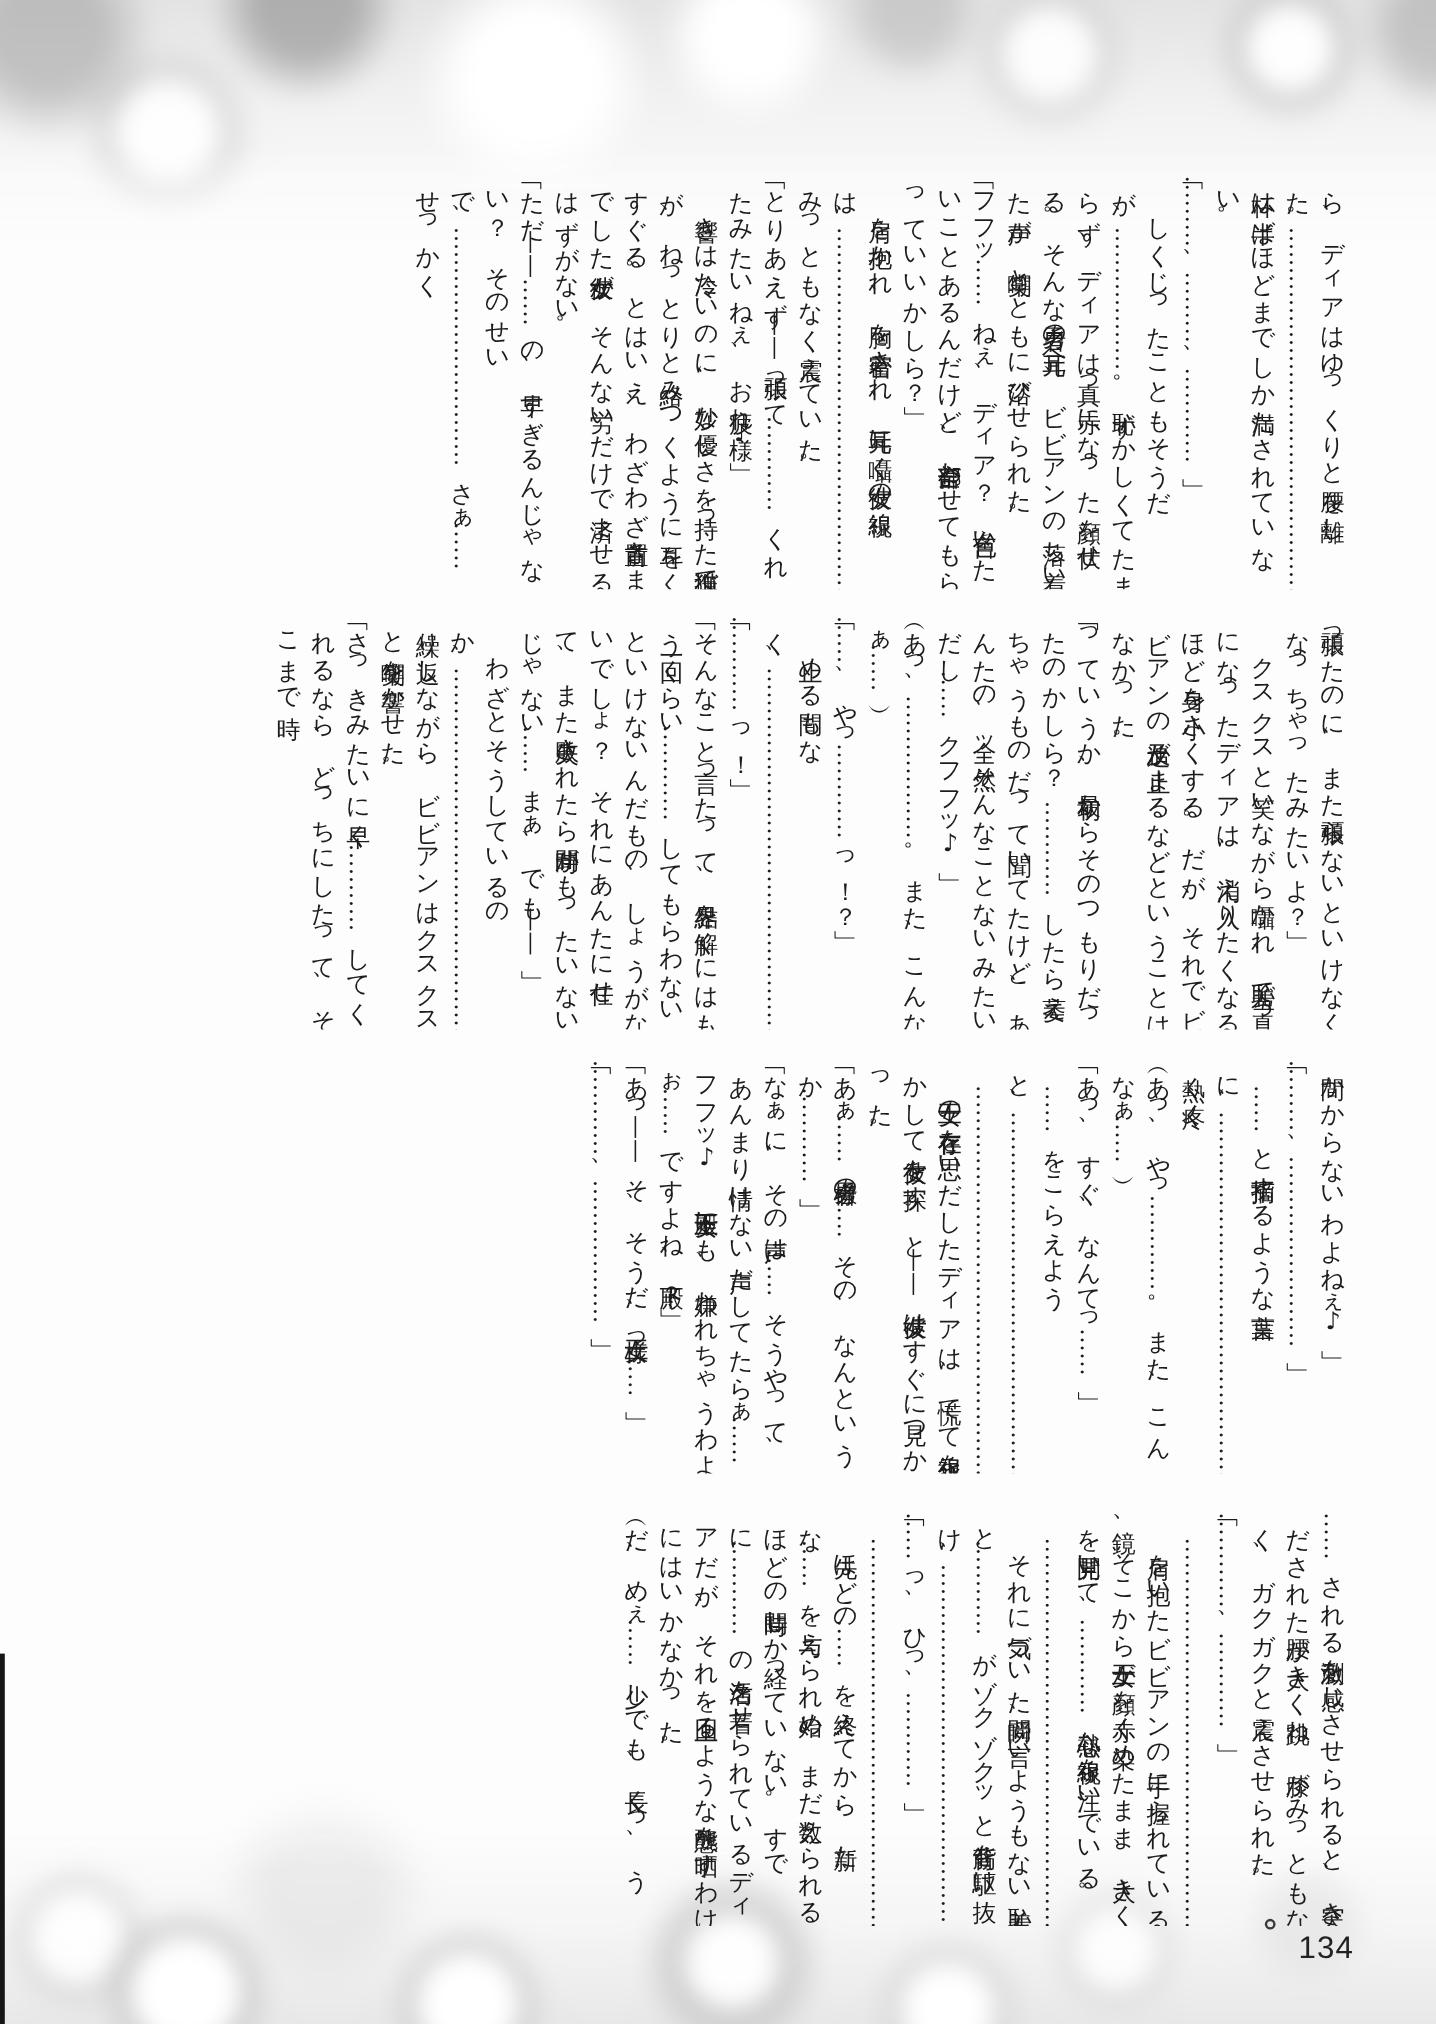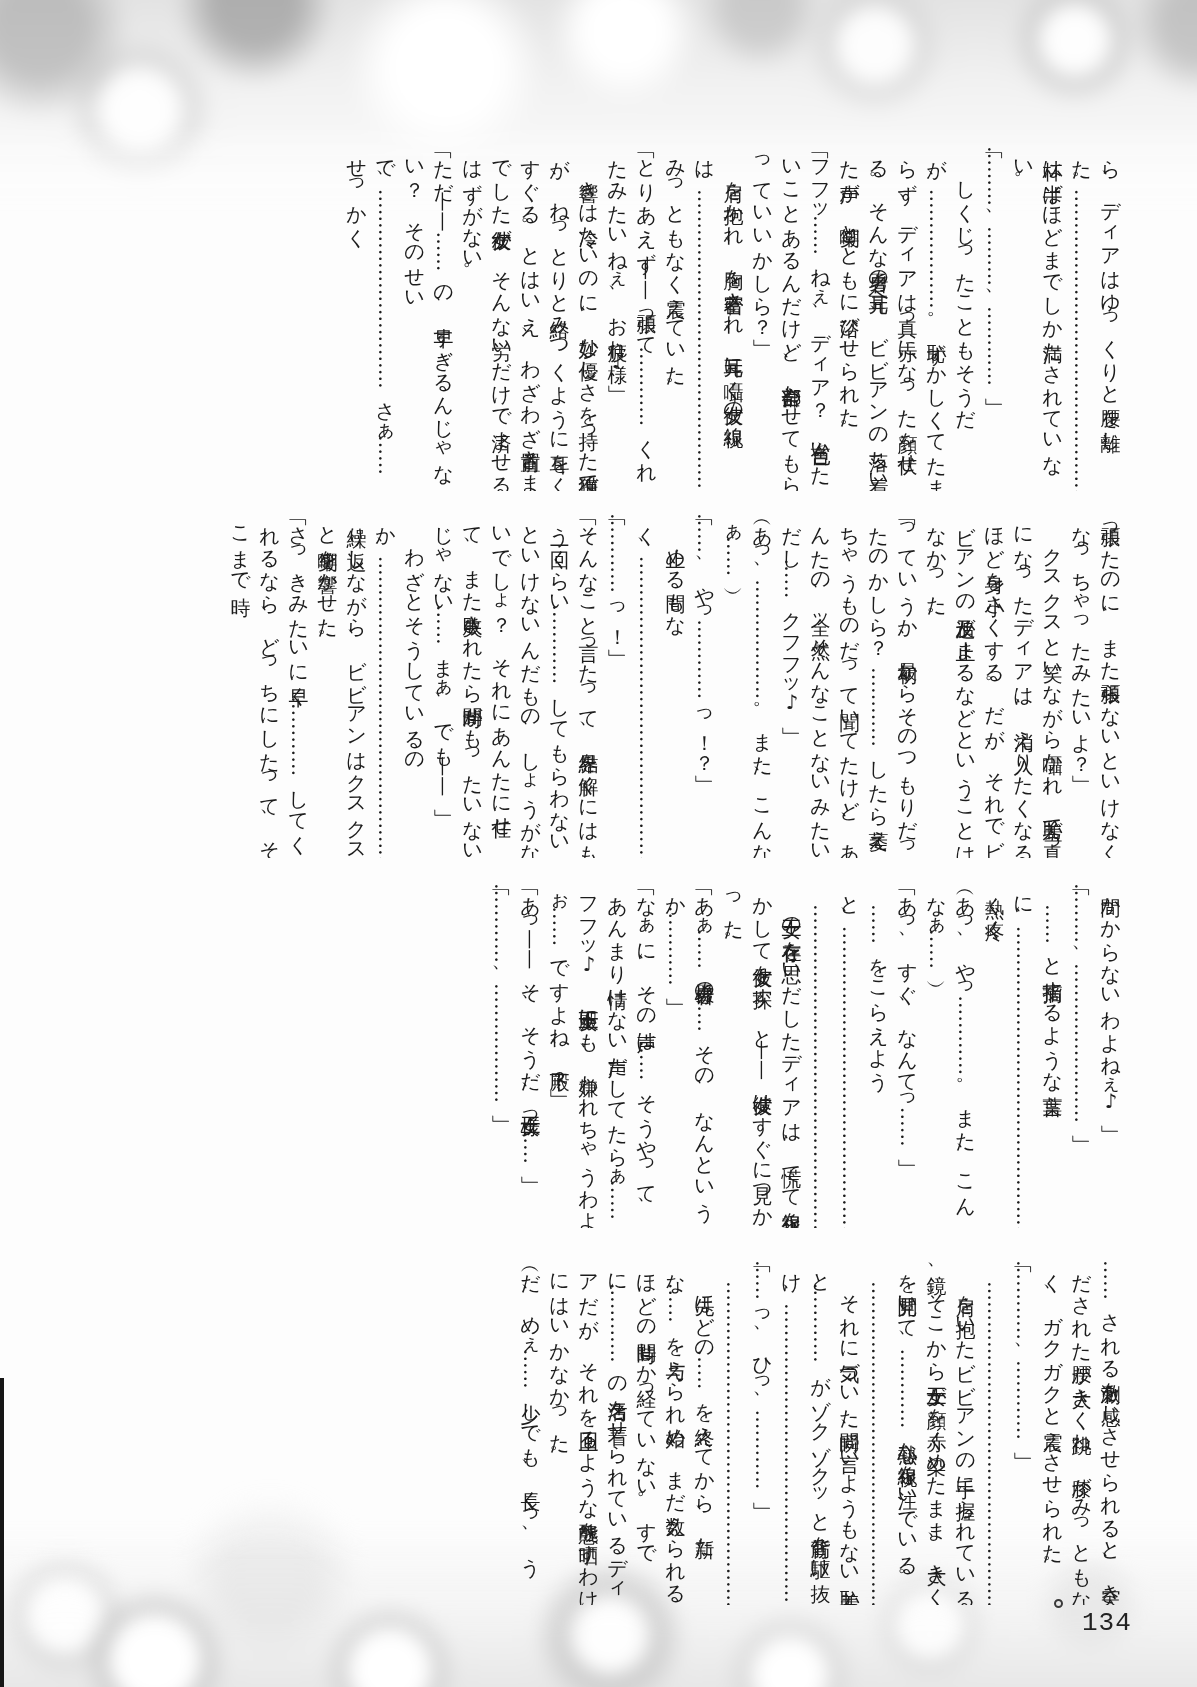--- a/index.html
+++ b/index.html
@@ -62,21 +62,21 @@
   }
   .band p{margin:0;padding:0;}
   .band p.nar{text-indent:21px;}
   .band p.dlg,.band p.cont{text-indent:0;}
   #band0{top:146px;}
   #band1{top:513px;}
   #band2{top:883px;}
   #band3{top:1260px;}
   .page-number{
     position:absolute;left:1082px;top:1608px;z-index:2;
-    font-family:Liberation Mono, monospace;
+    font-family:Liberation Sans, sans-serif;
     font-size:26px;letter-spacing:1px;color:#222222;
   }
 </style>
 </head>
 <body>
 
 <div class="page">
   <div class="bokeh-top"></div>
   <div class="bokeh-bottom"></div>
   <div class="edge-strip"></div>

